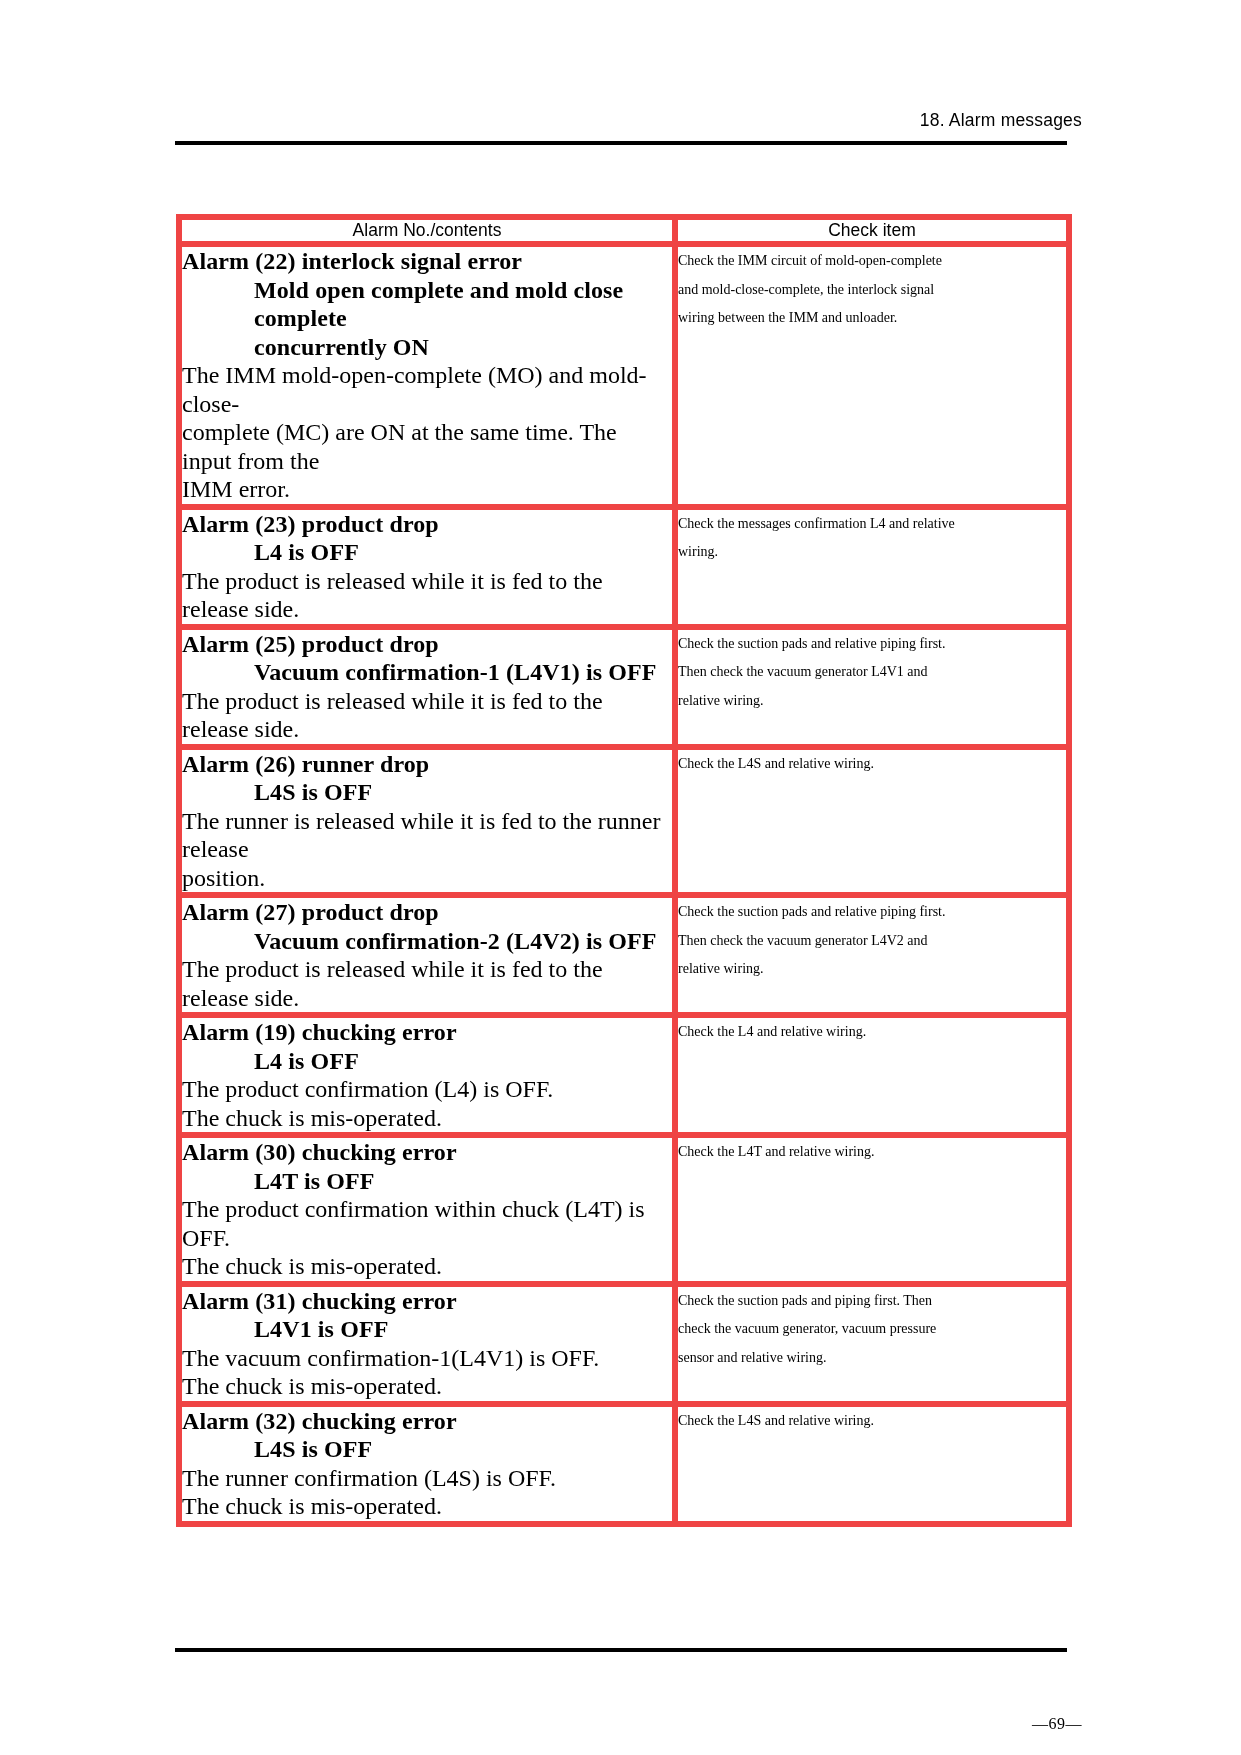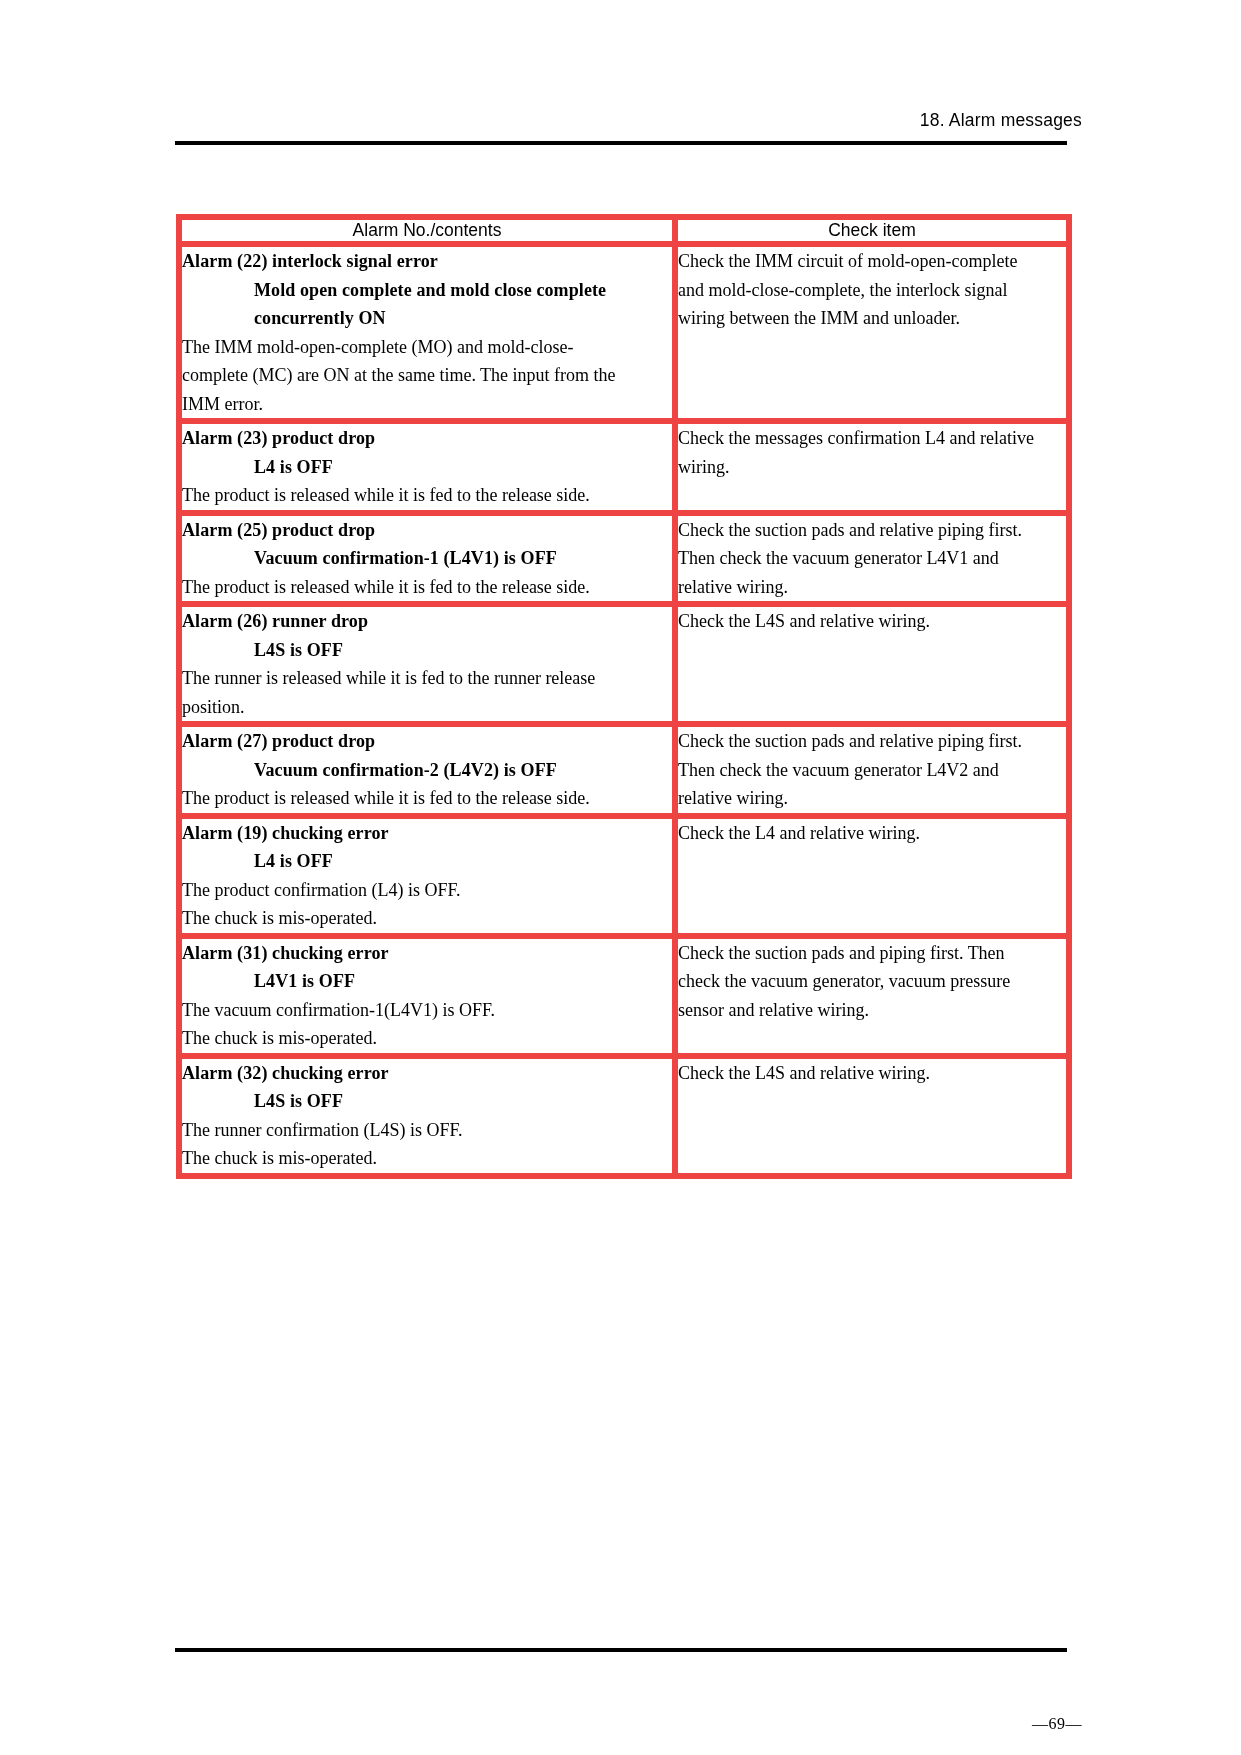--- a/index.html
+++ b/index.html
@@ -83,40 +83,40 @@
     padding: 9px 0 10px 0;
     border-bottom: 2px solid #000;
   }
   td.cell-left {
     padding: 9px 12px 10px 14px;
   }
   td.cell-right {
     padding: 9px 14px 10px 14px;
   }
   .ln {
-    font-size: 18px;
+    font-size: 24px;
     line-height: 28.5px;
     white-space: pre-wrap;
   }
   .ln.bold {
     font-weight: bold;
     letter-spacing: 0.1px;
   }
   .ln.indent {
     font-weight: bold;
     padding-left: 72px;
     letter-spacing: 0.1px;
   }
   .ln.indent2 {
     font-weight: bold;
     padding-left: 72px;
     letter-spacing: 0.1px;
   }
   .rln {
-    font-size: 18px;
+    font-size: 14px;
     line-height: 28.5px;
   }
 </style>
 </head>
 <body>
 
 <div class="page">
 
   <div class="header-title">18. Alarm messages</div>
   <div class="header-rule"></div>
@@ -206,20 +206,31 @@
           <div class="ln bold">Alarm (19) chucking error</div>
           <div class="ln indent">L4 is OFF</div>
           <div class="ln">The product confirmation (L4) is OFF.</div>
           <div class="ln">The chuck is mis-operated.</div>
         </td>
         <td class="cell-right">
           <div class="rln">Check the L4 and relative wiring.</div>
         </td>
       </tr>
 
+      <tr>
+        <td class="cell-left">
+          <div class="ln bold">Alarm (30) chucking error</div>
+          <div class="ln indent">L4T is OFF</div>
+          <div class="ln">The product confirmation within chuck (L4T) is OFF.</div>
+          <div class="ln">The chuck is mis-operated.</div>
+        </td>
+        <td class="cell-right">
+          <div class="rln">Check the L4T and relative wiring.</div>
+        </td>
+      </tr>
 
       <tr>
         <td class="cell-left">
           <div class="ln bold">Alarm (31) chucking error</div>
           <div class="ln indent">L4V1 is OFF</div>
           <div class="ln">The vacuum confirmation-1(L4V1) is OFF.</div>
           <div class="ln">The chuck is mis-operated.</div>
         </td>
         <td class="cell-right">
           <div class="rln">Check the suction pads and piping first. Then</div>

